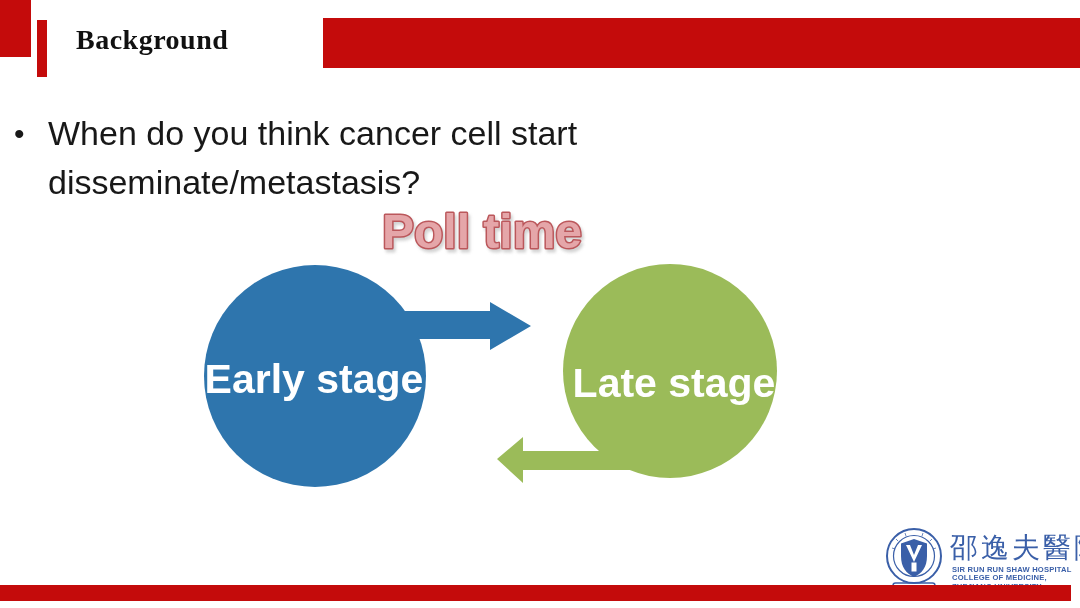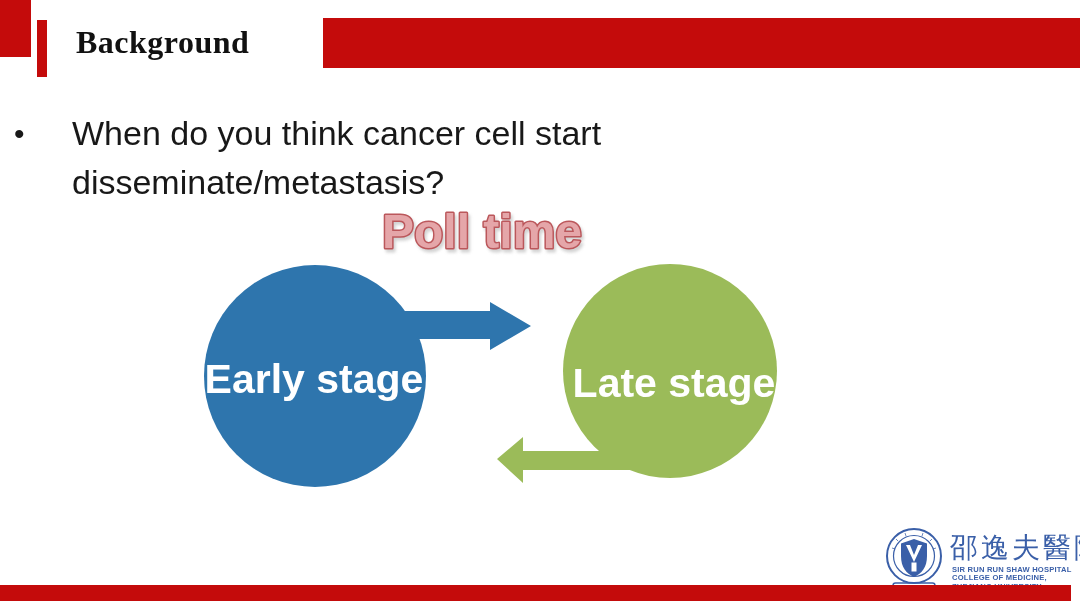--- a/index.html
+++ b/index.html
@@ -9,32 +9,32 @@
     font-family:"Liberation Sans", sans-serif;
   }
   .abs{position:absolute;}
 
   
   .accent-square{left:0;top:17;width:31px;height:57px;background:#c40b0b;}
   .accent-stripe{left:37px;top:20px;width:10px;height:57px;background:#c40b0b;}
   .slide-title{
     left:76px;top:24px;
     font-family:"Liberation Serif", serif;
-    font-weight:bold;font-size:32px;color:#111111;letter-spacing:0.5px;
+    font-weight:bold;font-size:28px;color:#111111;letter-spacing:0.5px;
   }
   .top-bar{left:323px;top:18px;width:757px;height:50px;background:#c40b0b;}
 
   
   .bullet-row{
     left:14px;top:109px;width:680px;
     display:flex;align-items:flex-start;
     color:#181818;font-size:34px;line-height:49px;
   }
   .bullet-marker{width:34px;flex:0 0 34px;font-size:30px;line-height:49px;}
-  .bullet-text{flex:1;max-width:620px;margin-left:24px;}
+  .bullet-text{flex:1;max-width:620px;}
 
   
   .poll-svg{left:372px;top:196px;
     filter:drop-shadow(2px 3px 1.5px rgba(130,130,130,0.35));}
   .poll-text{
     font-family:"Liberation Sans", sans-serif;
     font-weight:bold;font-size:48px;
     fill:#e5a6a9;stroke:#bb575b;stroke-width:3px;
     paint-order:stroke fill;stroke-linejoin:round;
   }

